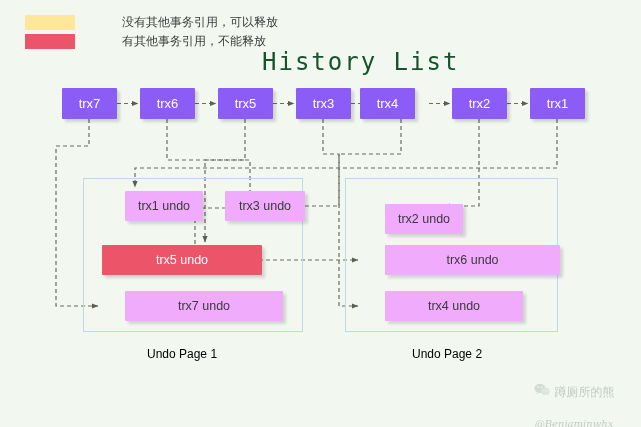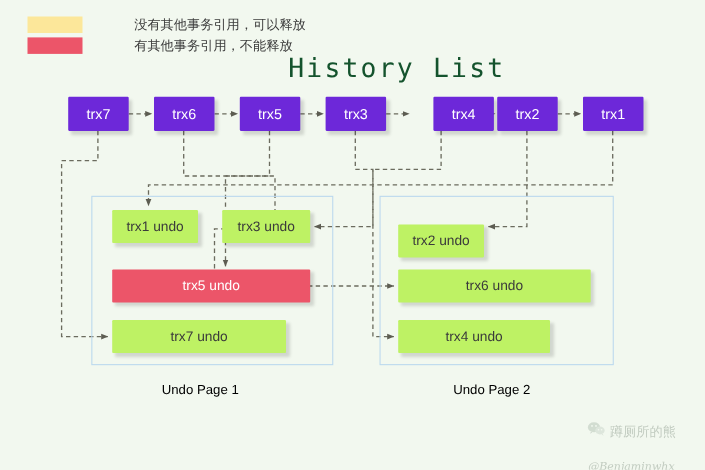--- a/index.html
+++ b/index.html
@@ -28,21 +28,21 @@
   .title{
     position:absolute;left:262px;top:48px;
     font-size:24px;letter-spacing:2px;color:#14532d;
     font-family:"DejaVu Sans Mono","Liberation Mono",monospace;
     white-space:nowrap;
   }
 
   
   .trx{
     position:absolute;height:31px;width:55px;
-    background:#6d28d9;
+    background:#8b5cf6;
     color:#ffffff;
     font-size:13px;
     display:flex;align-items:center;justify-content:center;
     box-shadow:3px 3px 3px rgba(0,0,0,0.14);
     border-radius:1px;
   }
 
   
   .page-box{
     position:absolute;
@@ -56,21 +56,21 @@
   }
 
   
   .undo{
     position:absolute;height:30px;
     display:flex;align-items:center;justify-content:center;
     font-size:12.5px;
     box-shadow:3px 3px 3px rgba(0,0,0,0.14);
     border-radius:1px;
   }
-  .undo.yellow{background:#bef264;color:#3b3b3b;}
+  .undo.yellow{background:#f0abfc;color:#3b3b3b;margin-left:23px;}
   .undo.red{background:#ec5569;color:#ffffff;}
 
   
   #wires{position:absolute;left:0;top:0;width:641px;height:427px;pointer-events:none;}
 
   
   .watermark{position:absolute;left:504px;top:383px;width:140px;text-align:center;opacity:.55;}
   .wm-row{display:flex;align-items:center;justify-content:center;gap:5px;}
   .wm-text{
     font-size:12px;color:#9aa79a;
@@ -131,29 +131,29 @@
 
       <path d="M557,119 L557,168 L135,168 L135,187"></path>
     </g>
   </svg>
 
   <div>
     <div class="trx" style="left:62px;top:88px">trx7</div>
     <div class="trx" style="left:140px;top:88px">trx6</div>
     <div class="trx" style="left:218px;top:88px">trx5</div>
     <div class="trx" style="left:296px;top:88px">trx3</div>
-    <div class="trx" style="left:394px;top:88px">trx4</div>
+    <div class="trx" style="left:360px;top:88px">trx4</div>
     <div class="trx" style="left:452px;top:88px">trx2</div>
     <div class="trx" style="left:530px;top:88px">trx1</div>
   </div>
 
   <div class="page-box" style="left:83px;top:178px;width:218px;height:152px"></div>
   <div class="undo yellow" style="left:102px;top:191px;width:78px">trx1 undo</div>
   <div class="undo yellow" style="left:202px;top:191px;width:80px">trx3 undo</div>
-  <div class="undo red" style="left:102px;top:245px;width:180px">trx5 undo</div>
+  <div class="undo red" style="left:102px;top:245px;width:160px">trx5 undo</div>
   <div class="undo yellow" style="left:102px;top:291px;width:158px">trx7 undo</div>
   <div class="page-label" style="left:147px;top:347px">Undo Page 1</div>
 
   <div class="page-box" style="left:345px;top:178px;width:211px;height:152px"></div>
   <div class="undo yellow" style="left:362px;top:204px;width:78px">trx2 undo</div>
   <div class="undo yellow" style="left:362px;top:245px;width:175px">trx6 undo</div>
   <div class="undo yellow" style="left:362px;top:291px;width:138px">trx4 undo</div>
   <div class="page-label" style="left:412px;top:347px">Undo Page 2</div>
 
   <div class="watermark">

